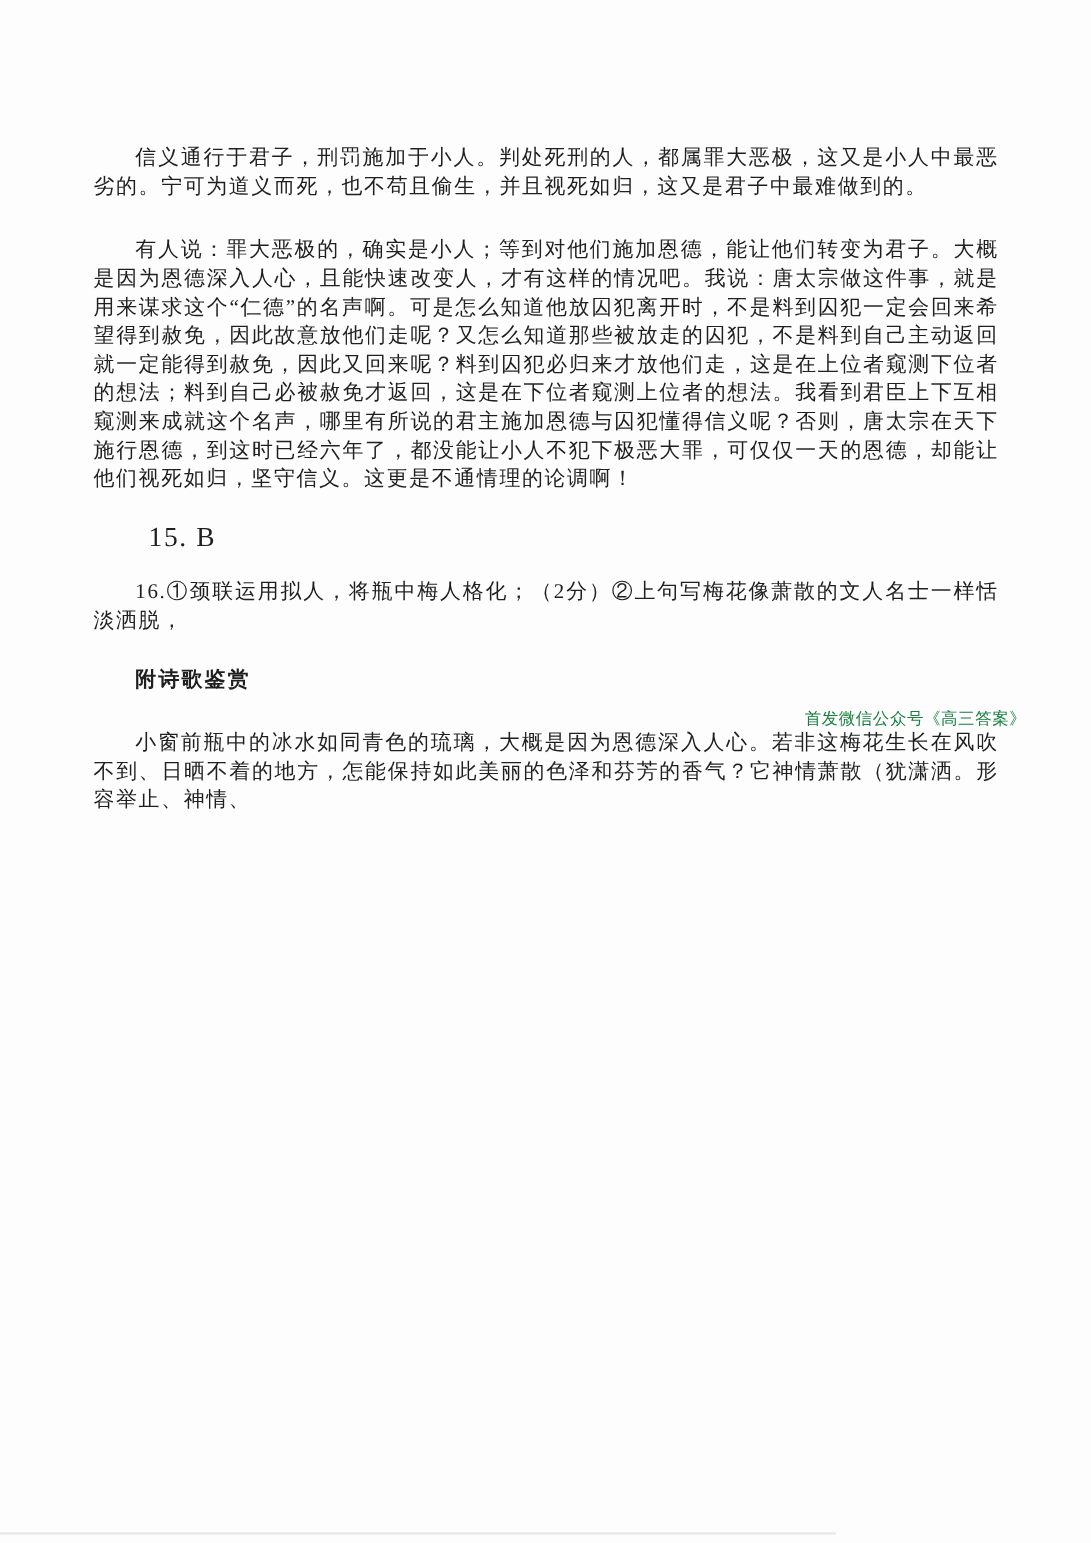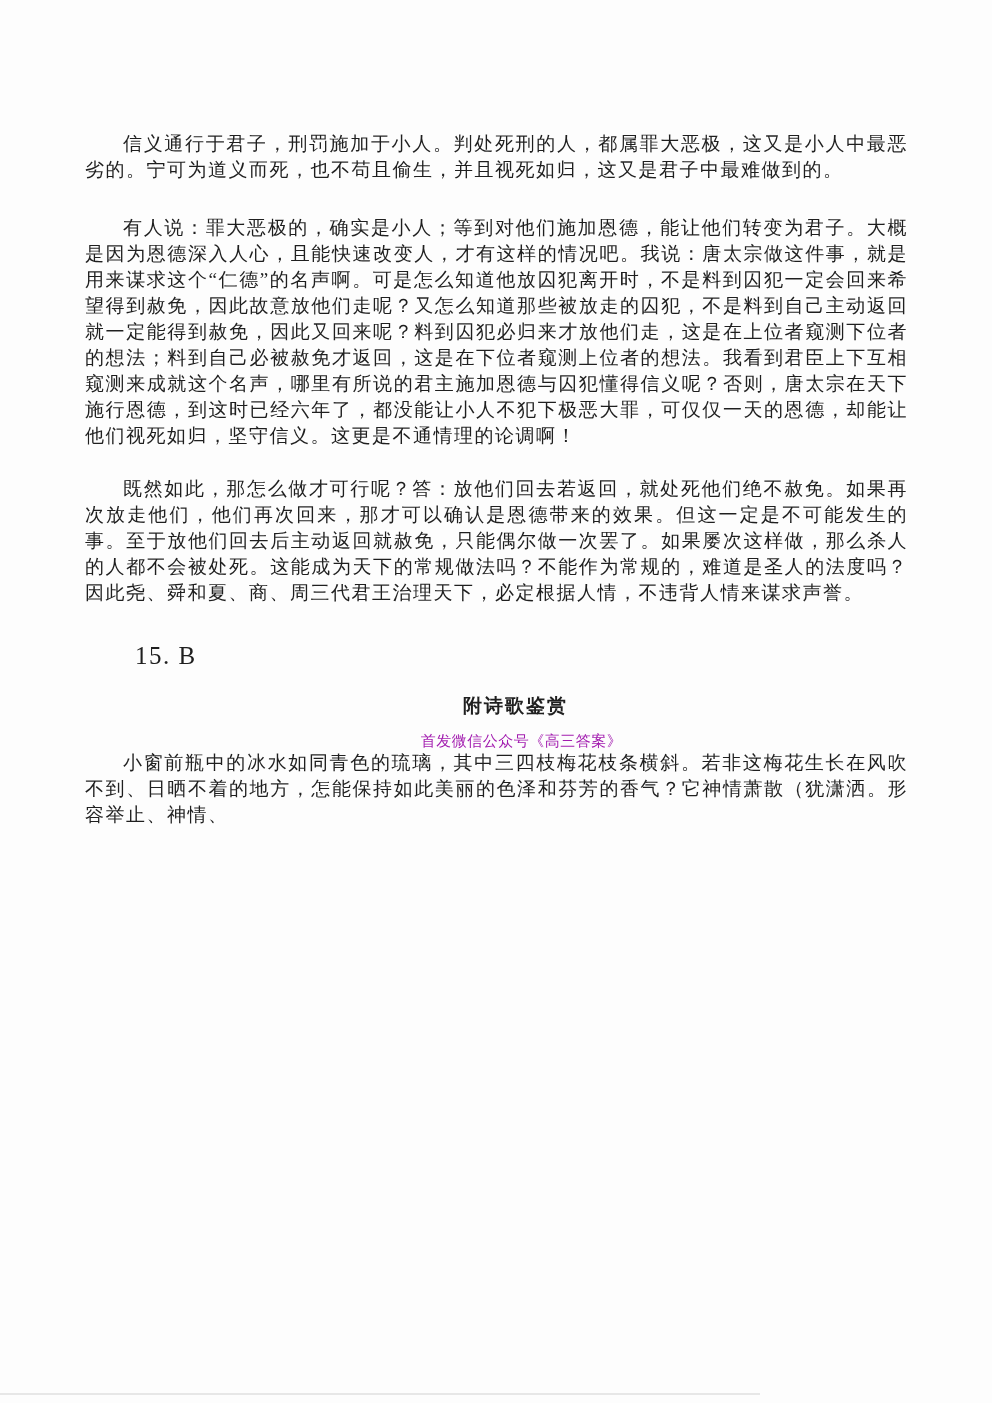--- a/index.html
+++ b/index.html
@@ -45,65 +45,65 @@
     line-height: 26px;
     letter-spacing: 2px;
     font-weight: 700;
     text-indent: 2em;
   }
   .watermark {
     margin: 0;
     font-size: 15px;
     line-height: 17px;
     letter-spacing: 0.5px;
-    color: #a21caf;
-    text-align: center;
+    color: #15803d;
+    text-align: right;
     transform: translateX(25px);
     font-family: Liberation Serif, serif;
   }
   .scan-edge-line {
     position: absolute;
     left: 0;
     bottom: 8px;
     width: 760px;
     height: 2px;
     background: #e7e7e7;
   }
   
   .mb32 { margin-bottom: 32px; }
   .mb30 { margin-bottom: 30px; }
   .mb29 { margin-bottom: 29px; }
   .mb28 { margin-bottom: 28px; }
   .mb27 { margin-bottom: 27px; }
   .mb37 { margin-bottom: 37px; }
   .mb24 { margin-bottom: 24px; }
-  .mb14 { margin-bottom: 14px; text-align: center; }
+  .mb14 { margin-bottom: 14px; }
   .mb0  { margin-bottom: 0; }
 </style>
 </head>
 <body>
 
 <div class="page">
   <div class="doc">
 
     <p class="para mb32">信义通行于君子，刑罚施加于小人。判处死刑的人，都属罪大恶极，这又是小人中最恶劣的。宁可为道义而死，也不苟且偷生，并且视死如归，这又是君子中最难做到的。</p>
 
 
     <p class="para mb27">有人说：罪大恶极的，确实是小人；等到对他们施加恩德，能让他们转变为君子。大概是因为恩德深入人心，且能快速改变人，才有这样的情况吧。我说：唐太宗做这件事，就是用来谋求这个“仁德”的名声啊。可是怎么知道他放囚犯离开时，不是料到囚犯一定会回来希望得到赦免，因此故意放他们走呢？又怎么知道那些被放走的囚犯，不是料到自己主动返回就一定能得到赦免，因此又回来呢？料到囚犯必归来才放他们走，这是在上位者窥测下位者的想法；料到自己必被赦免才返回，这是在下位者窥测上位者的想法。我看到君臣上下互相窥测来成就这个名声，哪里有所说的君主施加恩德与囚犯懂得信义呢？否则，唐太宗在天下施行恩德，到这时已经六年了，都没能让小人不犯下极恶大罪，可仅仅一天的恩德，却能让他们视死如归，坚守信义。这更是不通情理的论调啊！</p>
 
-    <p class="para mb37">既然如此，那怎么做才可行呢？答：放他们回去若返回，就处死他们绝不赦免。如果再次放走他们，他们再次回来，那才可以确认是恩德带来的效果。但这一定是不可能发生的事。至于放他们回去后主动返回就赦免，只能偶尔做一次罢了。如果屡次这样做，那么杀人的人都不会被处死。这能成为天下的常规做法吗？不能作为常规的，难道是圣人的法度吗？因此尧、舜和夏、商、周三代君王治理天下，必定根据人情，不违背人情来谋求声誉。</p>
 
     <p class="answer-line mb24">15. B</p>
 
+    <p class="para mb28">16.①颈联运用拟人，将瓶中梅人格化；（2分）②上句写梅花像萧散的文人名士一样恬淡洒脱，</p>
 
 
 
     <h3 class="section-heading mb14">附诗歌鉴赏</h3>
 
     <p class="watermark mb0">首发微信公众号《高三答案》</p>
 
 
-    <p class="para mb0">小窗前瓶中的冰水如同青色的琉璃，其中三四枝梅花枝条横斜。若非这梅花生长在风吹不到、日晒不着的地方，怎能保持如此美丽的色泽和芬芳的香气？它神情萧散（犹潇洒。形容举止、神情、</p>
+    <p class="para mb0">小窗前瓶中的冰水如同青色的琉璃，大概是因为恩德深入人心。若非这梅花生长在风吹不到、日晒不着的地方，怎能保持如此美丽的色泽和芬芳的香气？它神情萧散（犹潇洒。形容举止、神情、</p>
 
   </div>
 
   <div class="scan-edge-line"></div>
 </div>
 
 </body></html>

